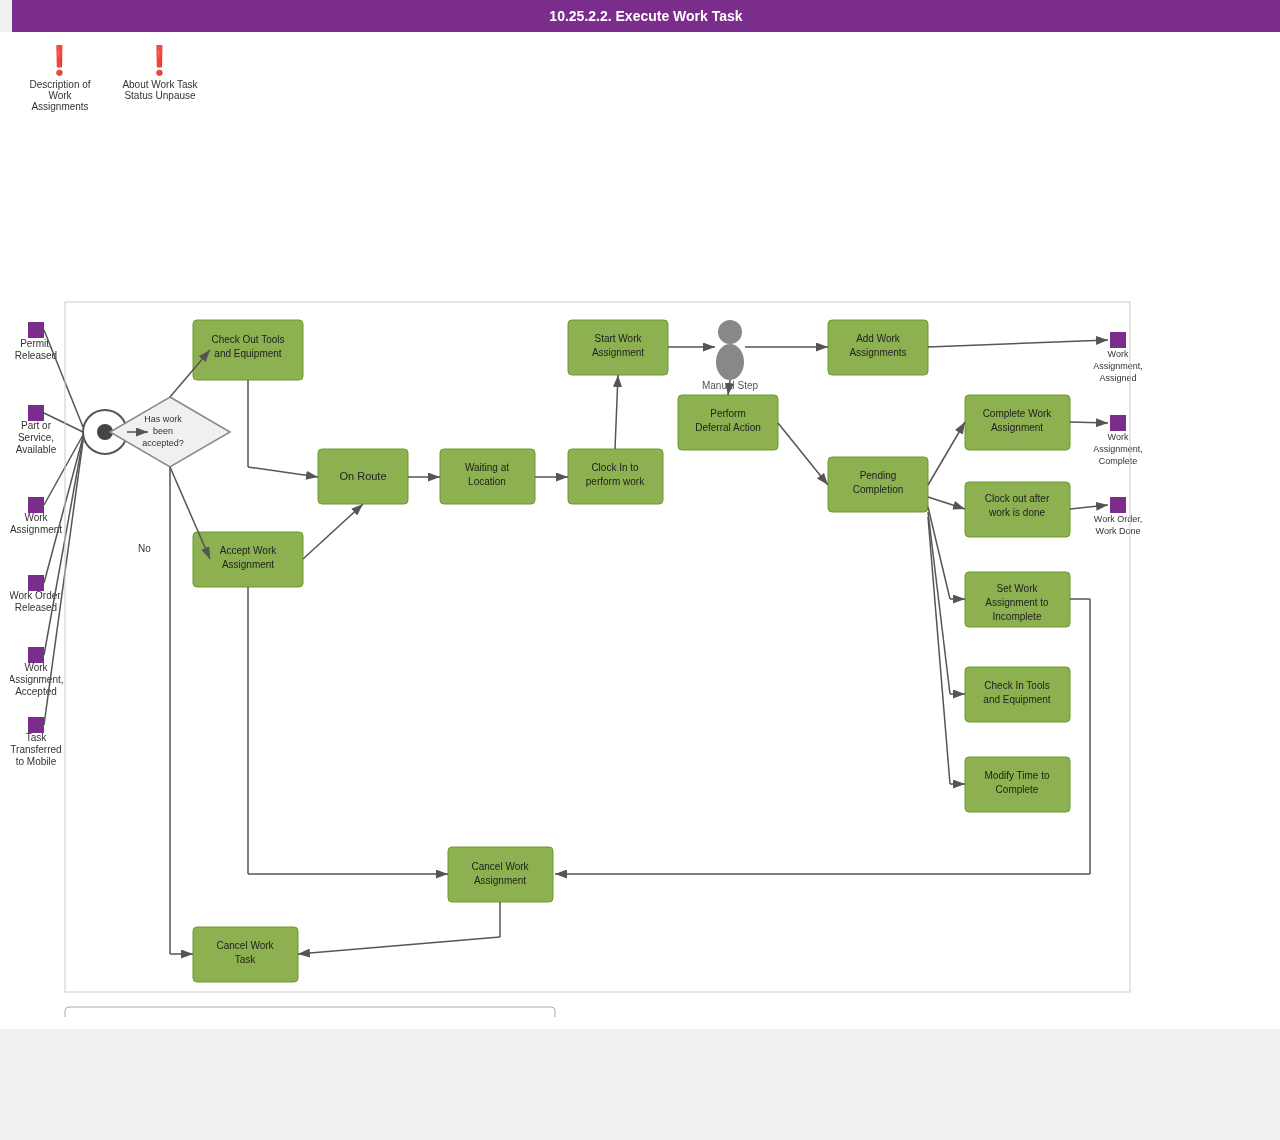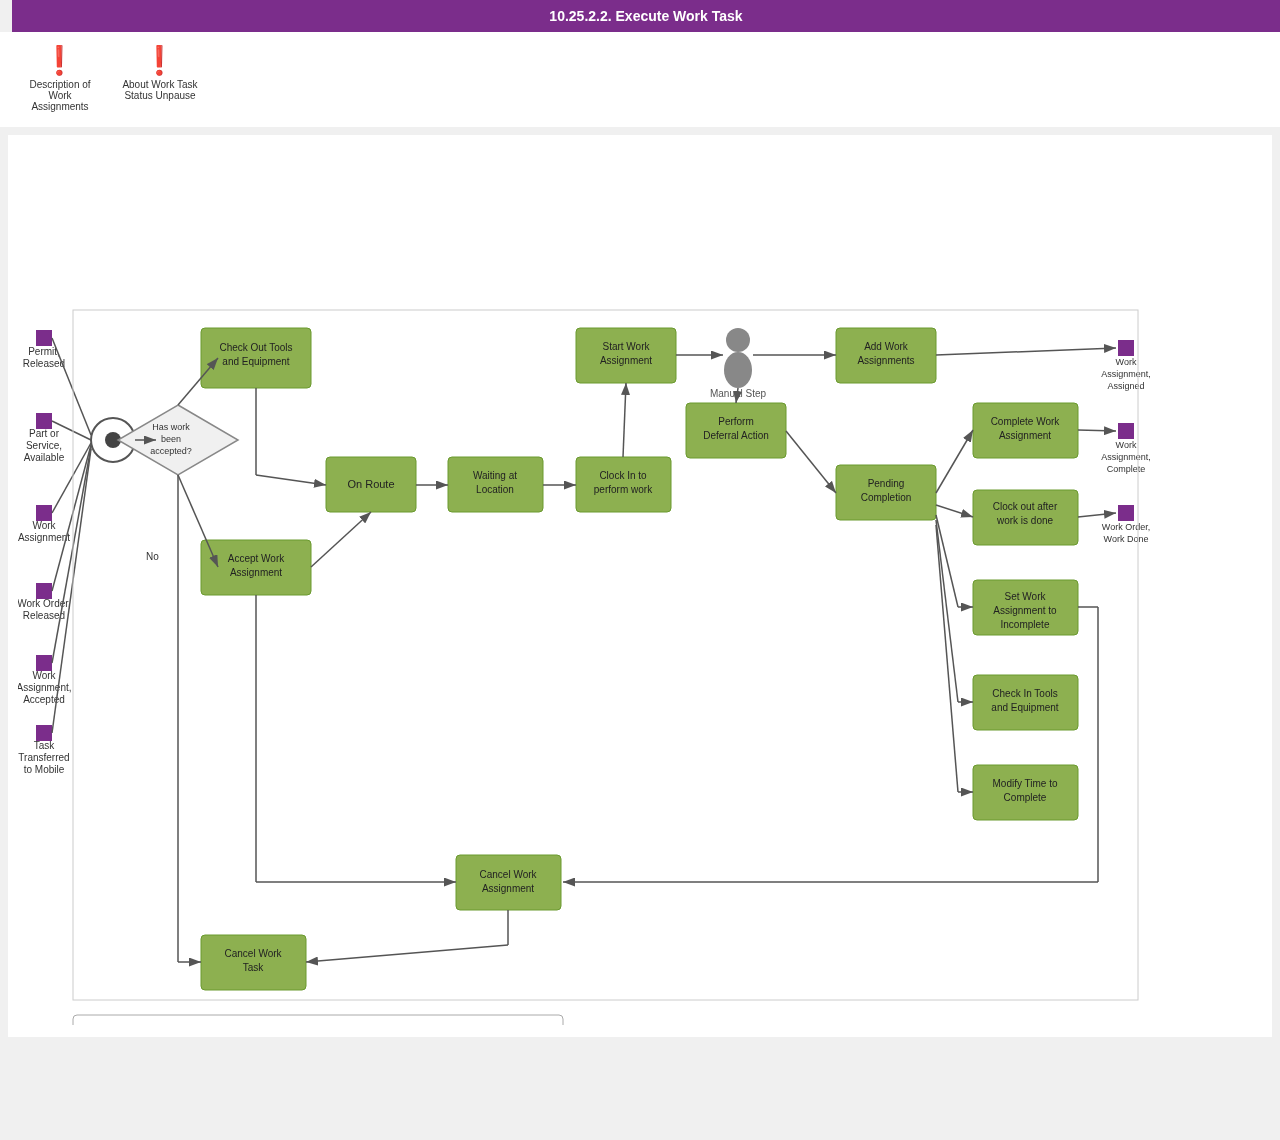--- a/index.html
+++ b/index.html
@@ -40,21 +40,21 @@
     .top-icon-label {
       font-size: 10px;
       color: #333;
       margin-top: 4px;
       text-align: center;
     }
 
     .diagram-area {
       background: white;
       position: relative;
-      margin: 8px;
+      margin: 0;
       padding: 10px;
       overflow: hidden;
     }
 
     svg.diagram-svg {
       width: 1260px;
       height: 880px;
     }
 
     

